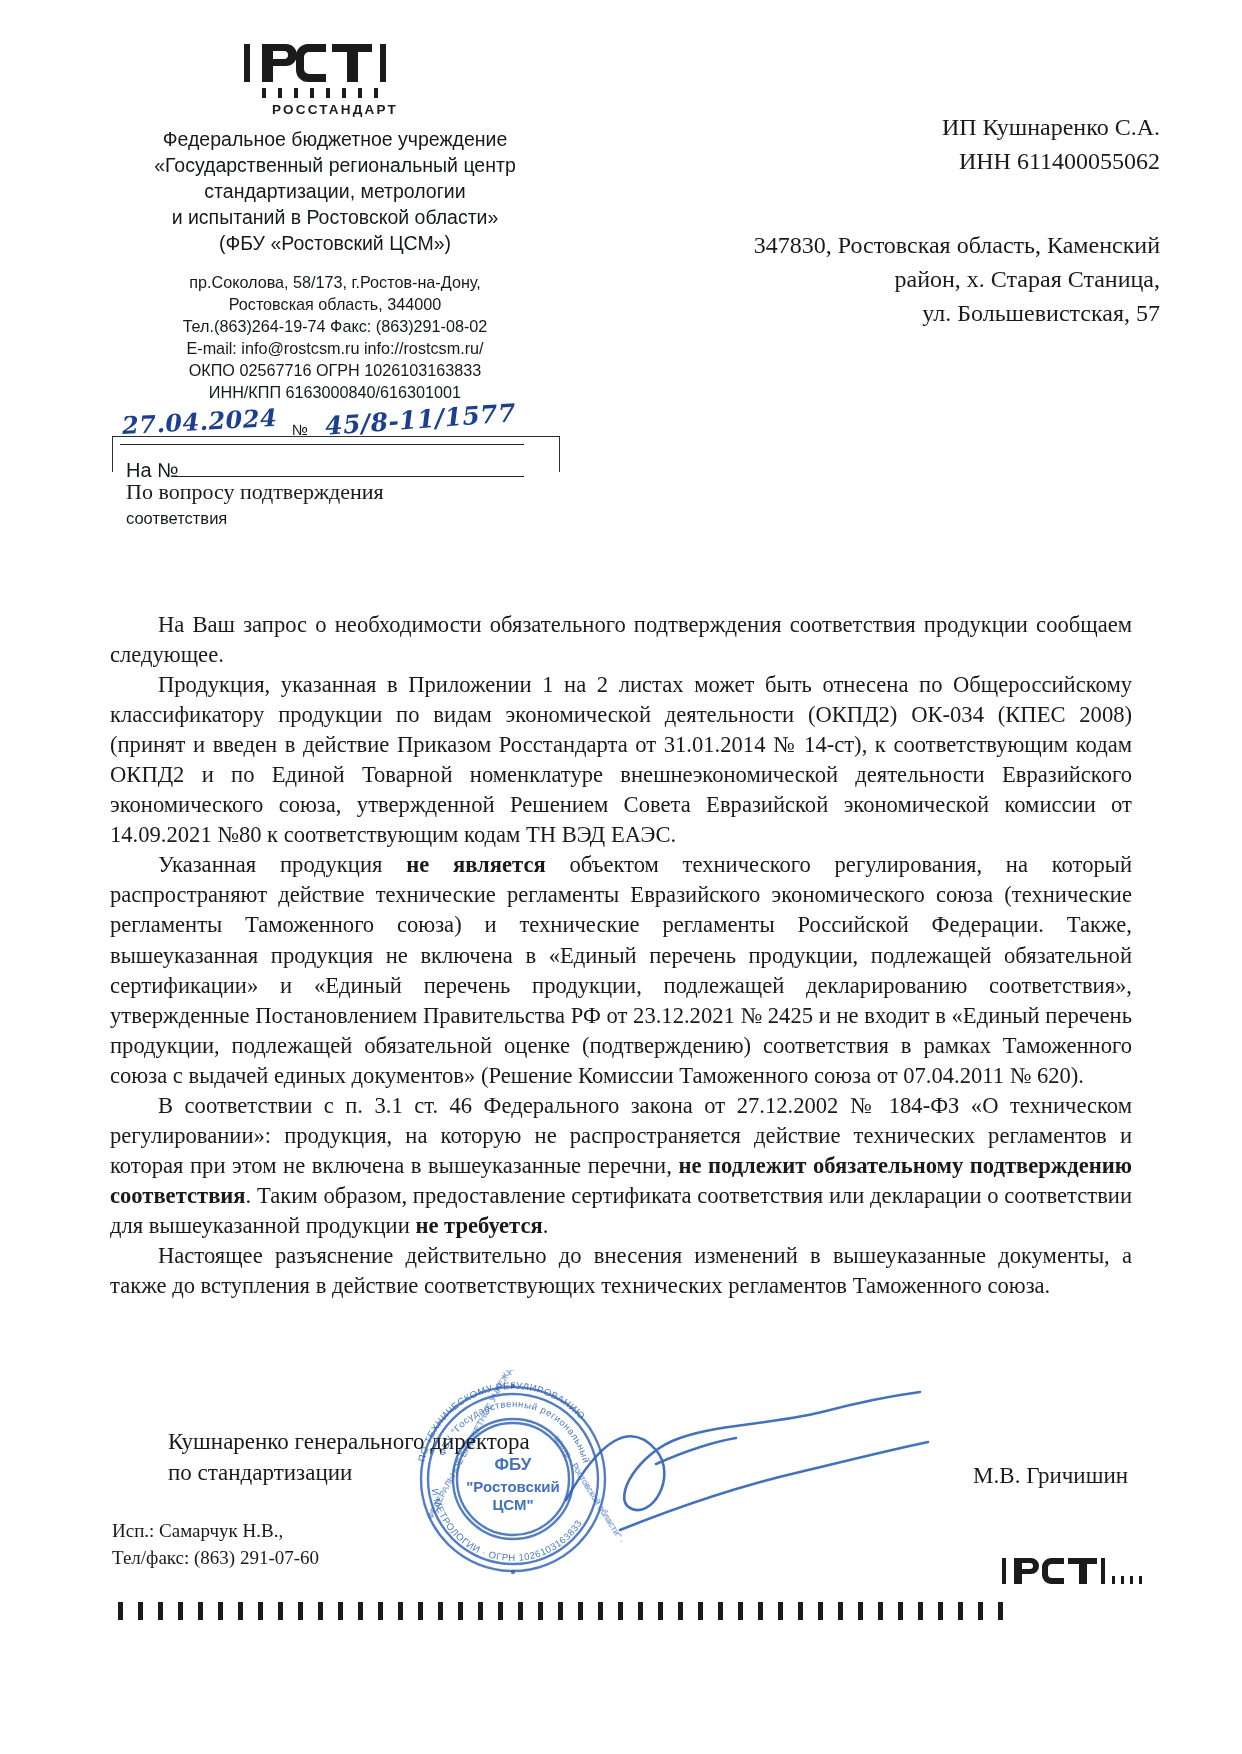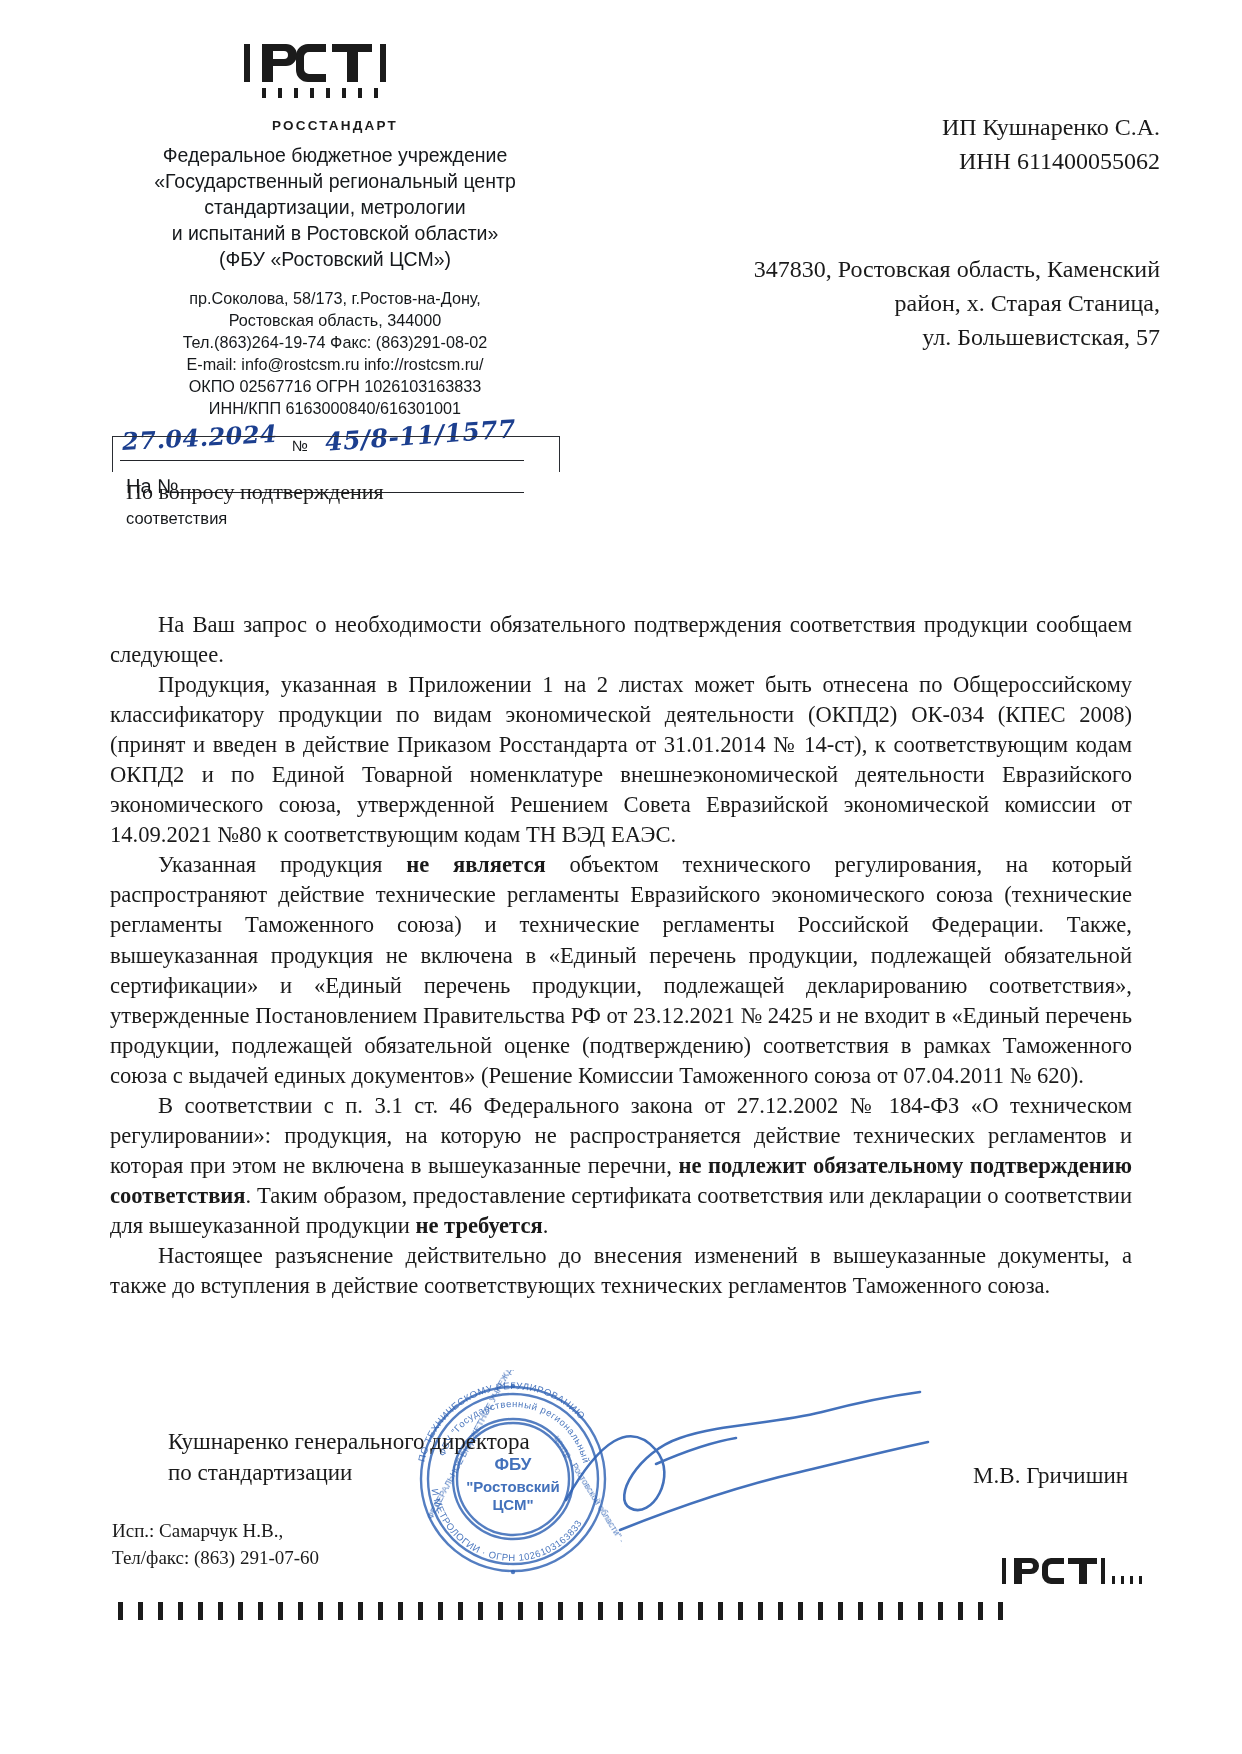--- a/index.html
+++ b/index.html
@@ -33,21 +33,21 @@
     align-items: flex-end;
     height: 62px;
   }
   .logo {
     position: relative;
     display: inline-block;
     height: 58px;
   }
   .logo svg { display: block; }
   .logo-sub {
-    margin-top: 16px;
+    margin-top: 0;
     font-family: "Liberation Sans", sans-serif;
     font-size: 13.5px;
     letter-spacing: 2.2px;
     font-weight: bold;
     color: #1b1b1b;
   }
   .org-name {
     margin-top: 10px;
     font-family: "Liberation Sans", sans-serif;
     font-size: 19.5px;
@@ -134,21 +134,21 @@
   
   .addressee {
     position: absolute;
     left: 600px;
     top: 110px;
     width: 560px;
     text-align: right;
     font-size: 24px;
     line-height: 1.42;
   }
-  .addressee .blk2 { margin-top: 74px; }
+  .addressee .blk2 { margin-top: 50px; }
 
   
   .subject {
     position: absolute;
     left: 112px;
     top: 478px;
     width: 470px;
   }
   .subj-frame-tl {
     position: absolute;

